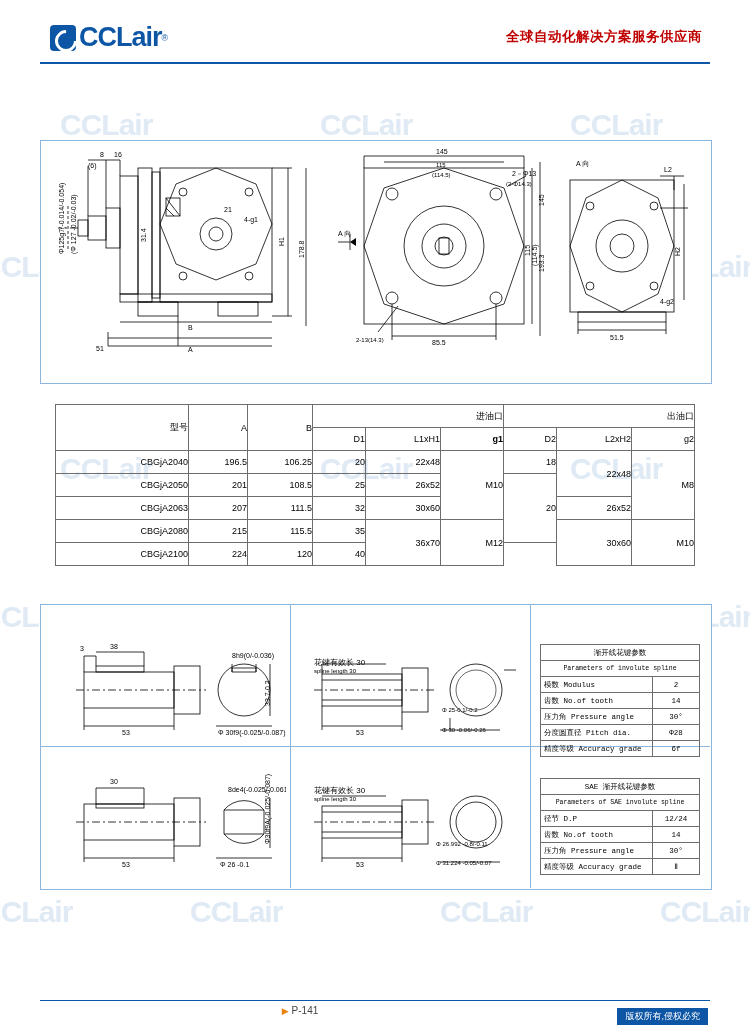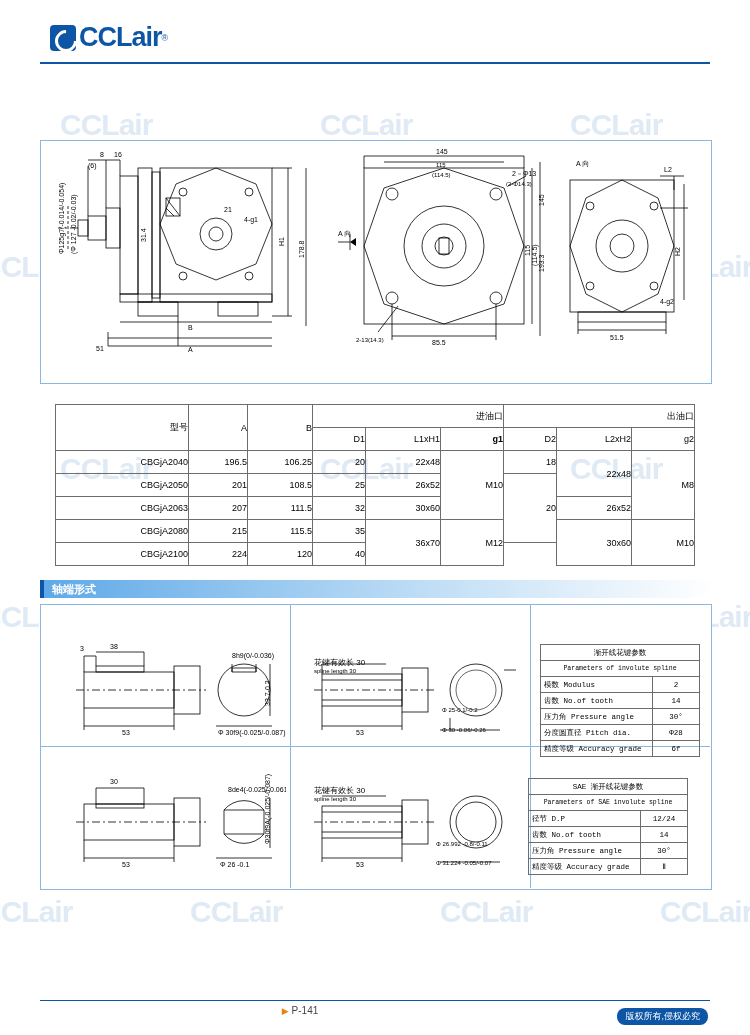--- a/index.html
+++ b/index.html
@@ -78,21 +78,20 @@
     pointer-events:none;user-select:none;white-space:nowrap;
   }
 
   
   .footer-rule{position:absolute;left:40px;top:1000px;width:670px;height:1px;background:#0d56a6;}
   .page-num{position:absolute;left:0;top:1005px;width:600px;text-align:center;font-size:10px;color:#444;}
   .page-num .tri{color:#e8820c;font-size:9px;margin-right:3px;}
   .copyright{
     position:absolute;right:42px;top:1008px;font-size:9px;color:#fff;background:#0d56a6;
     padding:2px 8px;
-    border-radius:8px;
   }
 </style>
 </head>
 <body>
 
 <div class="page">
 
   <div class="wm" style="left:60px;top:108px;">CCLair</div>
   <div class="wm" style="left:320px;top:108px;">CCLair</div>
   <div class="wm" style="left:570px;top:108px;">CCLair</div>
@@ -114,20 +113,21 @@
   <div class="wm" style="left:190px;top:895px;">CCLair</div>
   <div class="wm" style="left:440px;top:895px;">CCLair</div>
   <div class="wm" style="left:660px;top:895px;">CCLair</div>
 
   <div class="header">
     <div class="logo">
       <div class="logo-mark"></div>
       <div class="logo-text">CCLair</div>
       <div class="logo-reg">®</div>
     </div>
+    <div class="header-slogan">全球自动化解决方案服务供应商</div>
   </div>
   <div class="header-rule"></div>
 
 
 
   <div class="outline-box" style="left:40px;top:140px;width:670px;height:242px;"></div>
 
   <svg class="dwg" style="left:48px;top:146px;" width="280" height="230" viewBox="0 0 280 230">
     <g fill="none" stroke="#000" stroke-width="0.8">
 
@@ -317,23 +317,20 @@
     </tr>
     <tr>
       <td>CBGjA2100</td>
       <td>224</td>
       <td>120</td>
       <td>40</td>
     </tr>
   </tbody>
     </table>
 
-  <div class="section-bar" style="top:580px;">
-    <span>轴端形式</span>
-  </div>
 
   <div class="outline-box" style="left:40px;top:604px;width:670px;height:284px;"></div>
 
   <div class="outline-box" style="left:40px;top:746px;width:670px;height:0;border-width:1px 0 0 0;"></div>
   <div class="outline-box" style="left:290px;top:604px;width:0;height:284px;border-width:0 0 0 1px;"></div>
   <div class="outline-box" style="left:530px;top:604px;width:0;height:284px;border-width:0 0 0 1px;"></div>
 
   <svg class="dwg" style="left:56px;top:640px;" width="230" height="100" viewBox="0 0 230 100">
     <g fill="none" stroke="#000" stroke-width="0.8">
       <rect x="28" y="32" width="90" height="36"></rect>
@@ -478,21 +475,21 @@
       <text x="56" y="95">53</text>
       <text x="136" y="74" font-size="6">Φ 26.992 -0.8/-0.11</text>
       <text x="136" y="93" font-size="6">Φ 31.224 -0.05/-0.07</text>
     </g>
   </svg>
   <div style="position:absolute;left:314px;top:786px;font-size:8px;line-height:9px;">
     <div>花键有效长 30</div>
     <div style="font-size:6px;">spline length 30</div>
   </div>
 
-  <div style="position:absolute;left:528px;top:778px;width:160px;">
+  <div style="position:absolute;left:540px;top:778px;width:160px;">
     <table class="param-table">
       <tbody>
           <tr>
             <td colspan="2" class="param-title">SAE 渐开线花键参数</td>
           </tr>
       <tr>
             <td colspan="2" class="param-title" style="font-size:6.5px;">Parameters of SAE involute spline</td>
           </tr>
       <tr>
             <td>径节 D.P</td>

